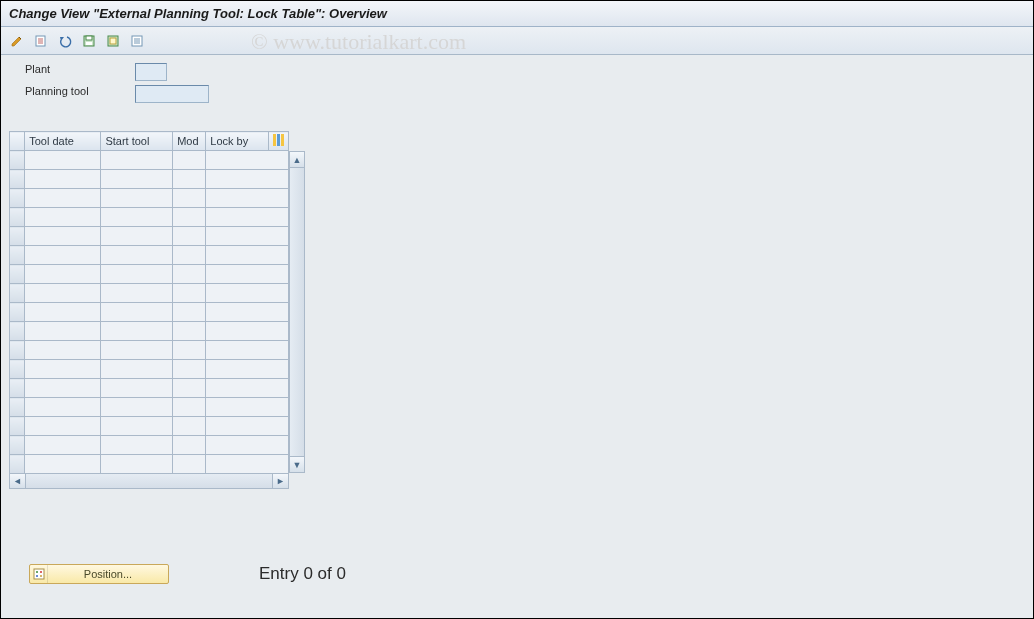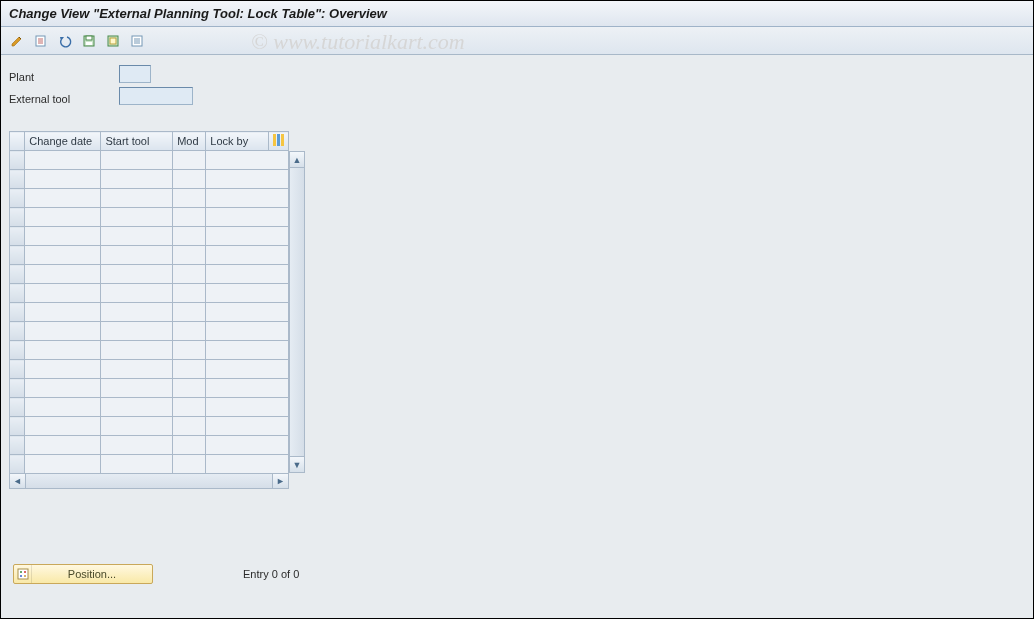--- a/index.html
+++ b/index.html
@@ -40,23 +40,24 @@
       align-items: center;
       justify-content: center;
       cursor: pointer;
       border-radius: 2px;
     }
     .form-area {
       padding: 8px 8px 4px 8px;
     }
     .form-row {
       display: flex;
-      align-items: flex-end;
+      align-items: flex-start;
       height: 20px;
       margin-bottom: 2px;
+      margin-left: 16px;
     }
     .form-label {
       width: 110px;
       font-size: 11px;
       color: #2b2b2b;
     }
     .form-input {
       height: 18px;
       background: #dfeaf4;
       border: 1px solid #9db4c9;
@@ -148,21 +149,21 @@
       border-right: 1px solid #aab9c9;
       cursor: pointer;
     }
     .hsb-btn.right { border-right: none; border-left: 1px solid #aab9c9; }
 
     .footer {
       position: absolute;
       bottom: 28px;
       left: 0;
       width: 100%;
-      padding: 6px 12px;
+      padding: 6px 28px;
       display: flex;
       align-items: center;
       gap: 90px;
     }
     .pos-btn {
       display: flex;
       align-items: center;
       height: 20px;
       background: linear-gradient(#fff8e0, #f9e9a8);
       border: 1px solid #c9a85a;
@@ -174,32 +175,31 @@
       width: 18px; height: 18px;
       display: flex; align-items: center; justify-content: center;
       border-right: 1px solid rgba(0,0,0,0.1);
     }
     .pos-btn .pos-label {
       flex: 1;
       text-align: center;
       font-size: 11px;
       color: #4a4a2a;
     }
-    .entry-label { font-size: 11px; color: #2b2b2b; }
+    .entry-label { font-size: 17px; color: #2b2b2b; }
 
     .watermark {
       position: absolute;
       top: 28px;
       left: 250px;
       font-size: 22px;
       color: #d6d6d6;
       font-family: Georgia, serif;
       pointer-events: none;
       user-select: none;
-      font-style: italic;
     }
   </style>
 </head>
 <body>
 
 <div class="title-bar">Change View "External Planning Tool: Lock Table": Overview</div>
 
 <div class="toolbar">
   <div class="tb-btn">
     <svg width="14" height="14" viewBox="0 0 14 14">
@@ -245,31 +245,31 @@
 </div>
 
 <div class="watermark">© www.tutorialkart.com</div>
 
 <div class="form-area">
   <div class="form-row">
     <div class="form-label">Plant</div>
     <div class="form-input small"></div>
   </div>
   <div class="form-row">
-    <div class="form-label">External tool</div>
+    <div class="form-label">Planning tool</div>
     <div class="form-input med"></div>
   </div>
 </div>
 
 <div class="table-wrap">
   <table class="grid">
     <thead>
       <tr>
         <th class="sel-th"></th>
-        <th style="width:70px">Change date</th>
+        <th style="width:70px">Tool date</th>
         <th style="width:66px">Start tool</th>
         <th style="width:30px">Mod</th>
         <th style="width:58px">Lock by</th>
         <th class="cfg">
           <span class="cfg-icon">
             <span style="background:#f5c542"></span><span style="background:#5b9bd5"></span><span style="background:#f5c542"></span>
           </span>
         </th>
       </tr>
     </thead>

